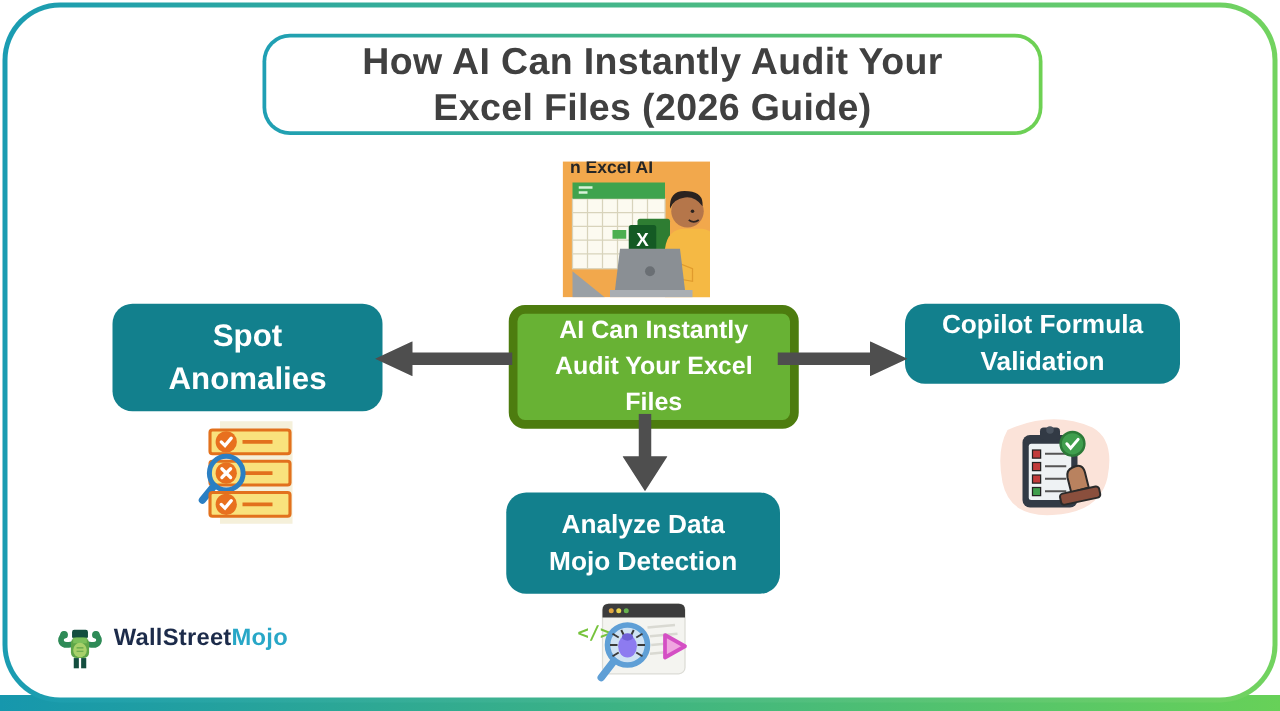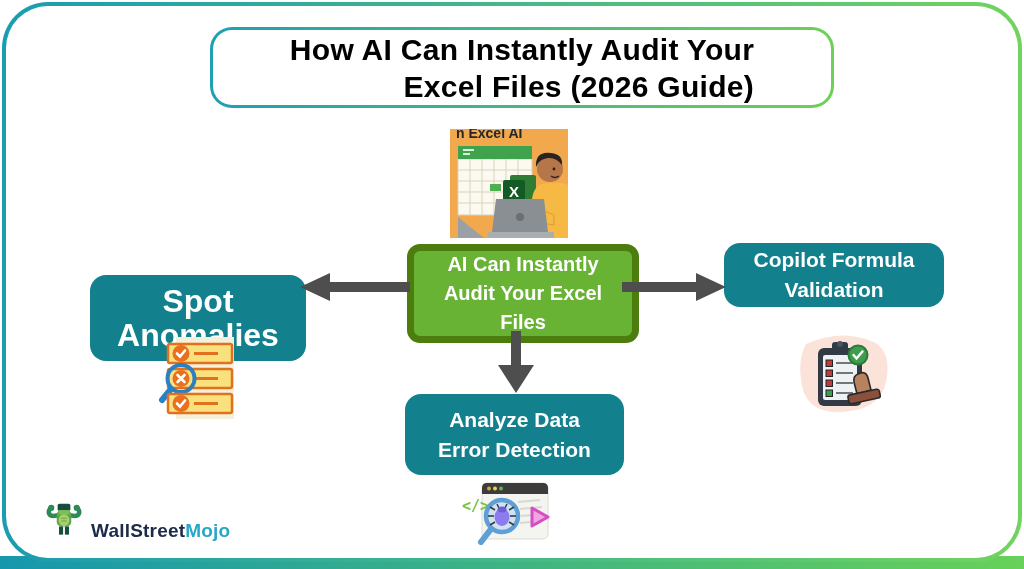--- a/index.html
+++ b/index.html
@@ -13,37 +13,37 @@
   
   .frame-grad{position:absolute;left:2px;top:2px;right:2px;bottom:7px;
     border-radius:46px;background:linear-gradient(90deg,#1a9cb2,#72d35f);}
   .frame-inner{position:absolute;left:4px;top:4px;right:4px;bottom:4px;
     border-radius:42px;background:#ffffff;}
   
   .title-grad{position:absolute;left:210px;top:27px;width:624px;height:81px;
     border-radius:22px;background:linear-gradient(90deg,#1f9fb4,#6ed153);}
   .title-inner{position:absolute;left:3px;top:3px;right:3px;bottom:3px;
     border-radius:19px;background:#ffffff;display:flex;align-items:center;justify-content:center;}
-  .title-text{white-space:pre-line;text-align:right;font-weight:bold;font-size:30px;
-    line-height:37px;color:#000000;letter-spacing:.3px;}
+  .title-text{white-space:pre-line;text-align:center;font-weight:bold;font-size:30px;
+    line-height:37px;color:#404040;letter-spacing:.3px;}
   
   .node{position:absolute;display:flex;align-items:center;justify-content:center;
     color:#ffffff;font-weight:bold;text-align:center;}
   .node-label{white-space:pre-line;}
   .teal{background:#12808d;border-radius:16px;}
   .green{background:#68b234;border:7px solid #4d7c0f;border-radius:13px;}
-  .box-left{left:90px;top:243px;width:216px;height:86px;font-size:32px;line-height:34px;margin-top:32px;}
+  .box-left{left:90px;top:243px;width:216px;height:86px;font-size:25px;line-height:34px;}
   .box-right{left:724px;top:243px;width:220px;height:64px;font-size:21px;line-height:30px;}
   .box-bottom{left:405px;top:394px;width:219px;height:81px;font-size:21px;line-height:30px;}
   .box-center{left:407px;top:244px;width:218px;height:85px;font-size:20px;line-height:29px;}
   .abs{position:absolute;}
   
   .illus{position:absolute;left:450px;top:129px;width:118px;height:109px;overflow:hidden;}
   
-  .logo{position:absolute;left:44px;top:500px;display:flex;align-items:flex-end;gap:7px;}
+  .logo{position:absolute;left:44px;top:500px;display:flex;align-items:flex-start;gap:7px;}
   .logo-text{font-size:19px;font-weight:bold;letter-spacing:.2px;}
   .brand-dark{color:#1c2b4a;}
   .brand-teal{color:#28a7c7;}
 </style>
 </head>
 <body>
 
 <div class="stage">
 
   <div class="bottom-band"></div>
@@ -110,21 +110,21 @@
 Anomalies</div>
   </div>
 
   <div class="node teal box-right">
     <div class="node-label">Copilot Formula
 Validation</div>
   </div>
 
   <div class="node teal box-bottom">
     <div class="node-label">Analyze Data
-Error Detection</div>
+Mojo Detection</div>
   </div>
 
   <svg class="abs" style="left:300px;top:273px" width="110" height="28" viewBox="0 0 110 28">
     <polygon points="0,14 30,0 30,9 110,9 110,19 30,19 30,28" fill="#4e4e4e"></polygon>
   </svg>
   <svg class="abs" style="left:622px;top:273px" width="104" height="28" viewBox="0 0 104 28">
     <polygon points="104,14 74,0 74,9 0,9 0,19 74,19 74,28" fill="#4e4e4e"></polygon>
   </svg>
   <svg class="abs" style="left:498px;top:331px" width="36" height="62" viewBox="0 0 36 62">
     <polygon points="13,0 23,0 23,34 36,34 18,62 0,34 13,34" fill="#4e4e4e"></polygon>

